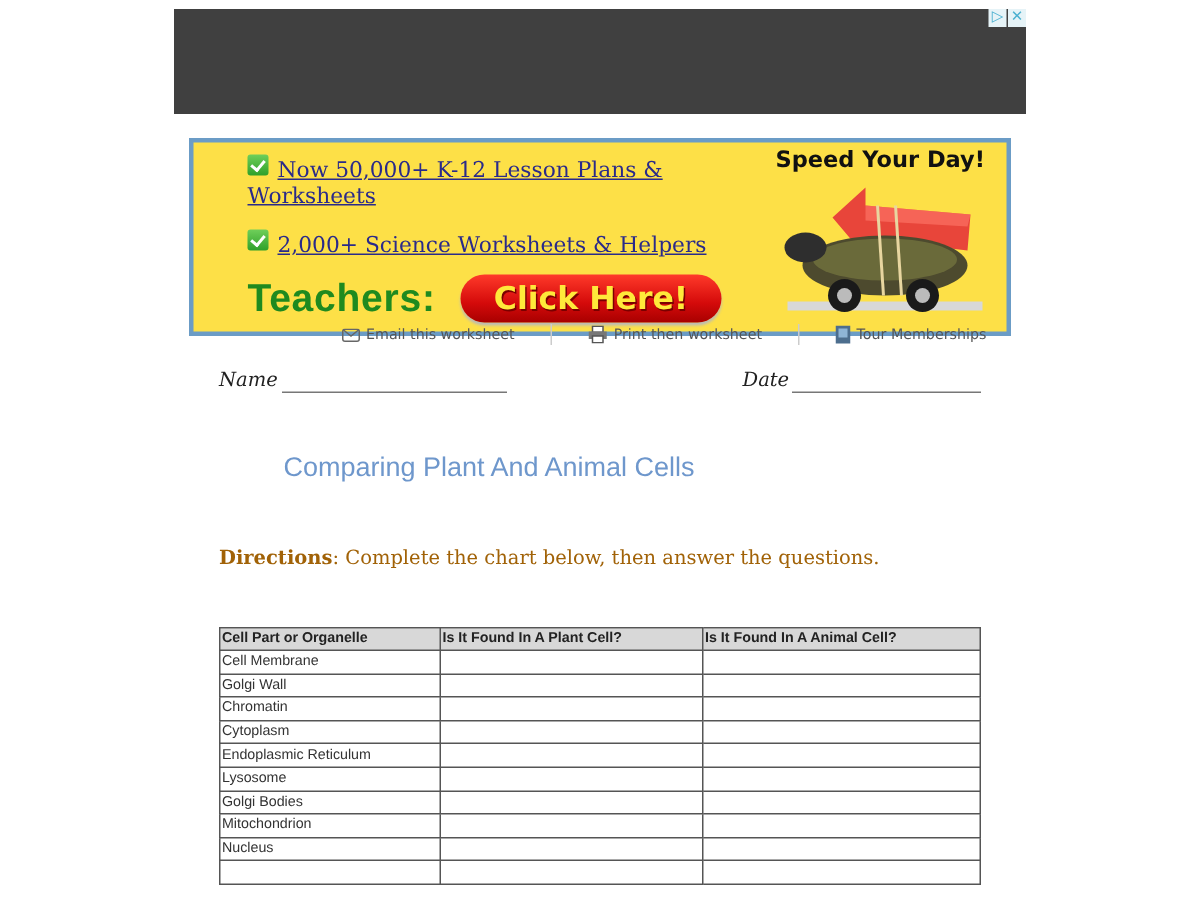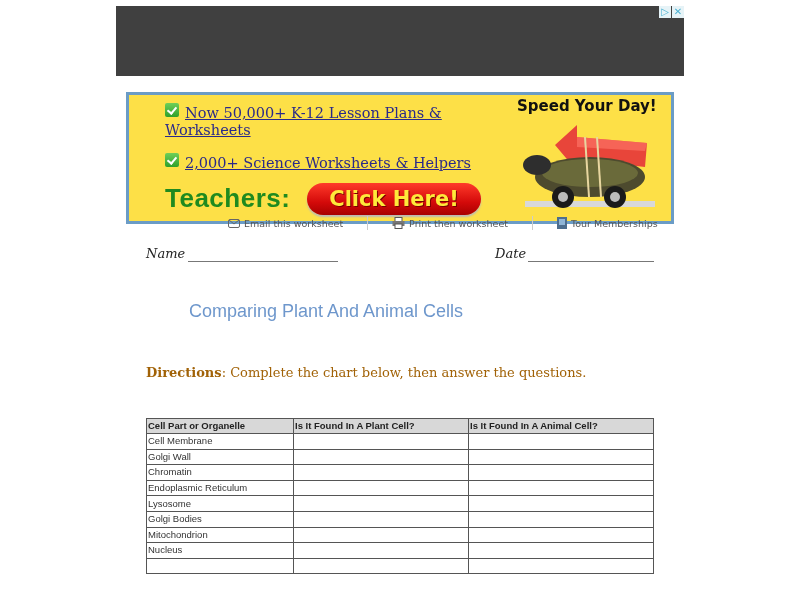--- a/index.html
+++ b/index.html
@@ -190,20 +190,25 @@
         <td>Golgi Wall</td>
         <td></td>
         <td></td>
       </tr>
     <tr>
         <td>Chromatin</td>
         <td></td>
         <td></td>
       </tr>
     <tr>
+        <td>Cytoplasm</td>
+        <td></td>
+        <td></td>
+      </tr>
+    <tr>
         <td>Endoplasmic Reticulum</td>
         <td></td>
         <td></td>
       </tr>
     <tr>
         <td>Lysosome</td>
         <td></td>
         <td></td>
       </tr>
     <tr>

